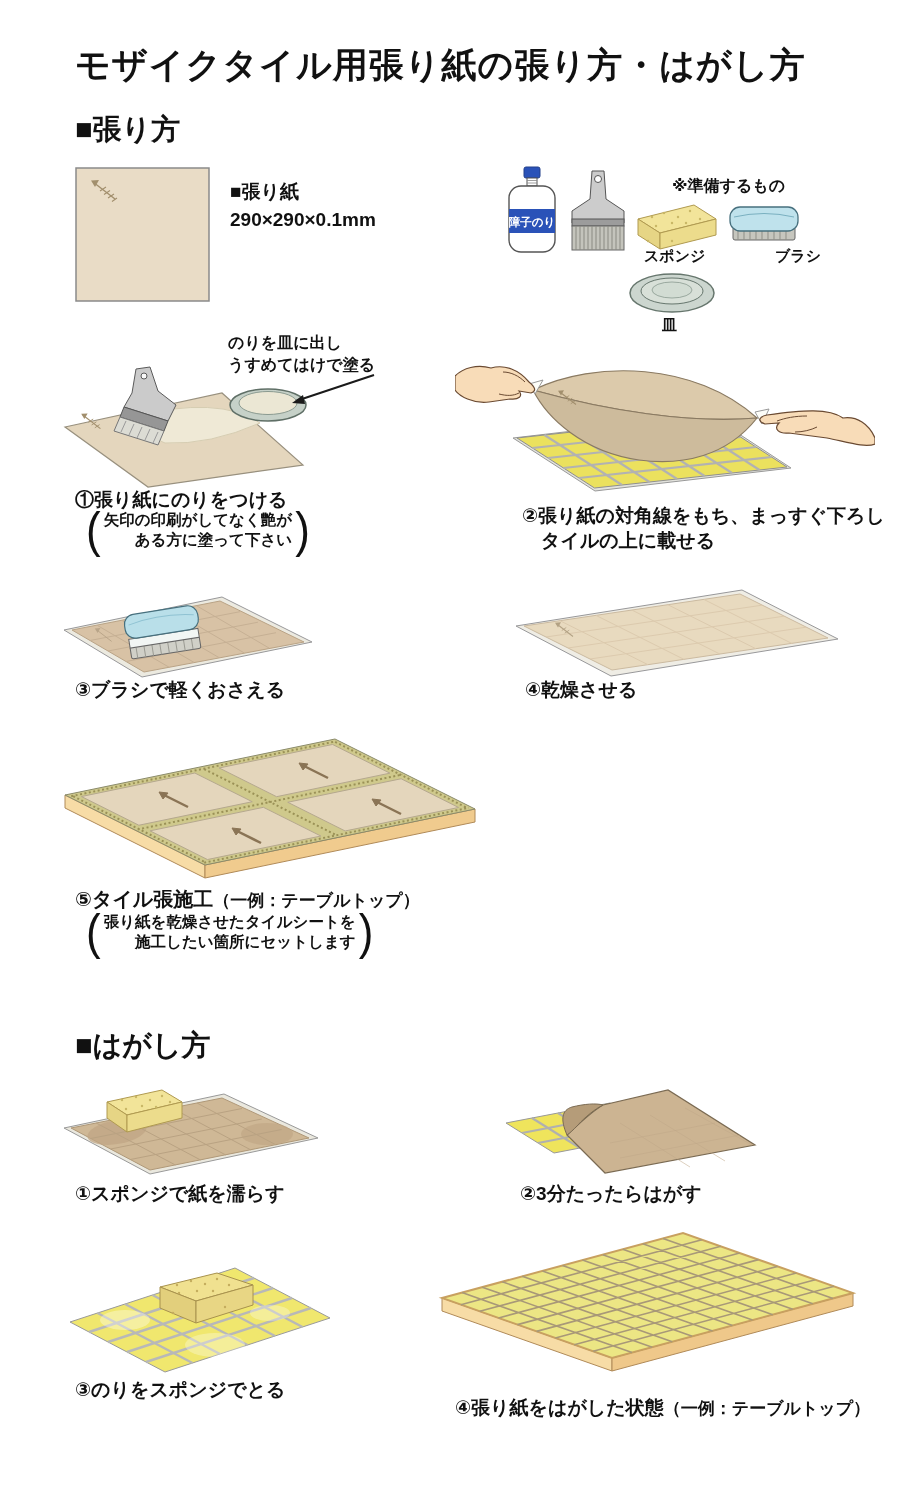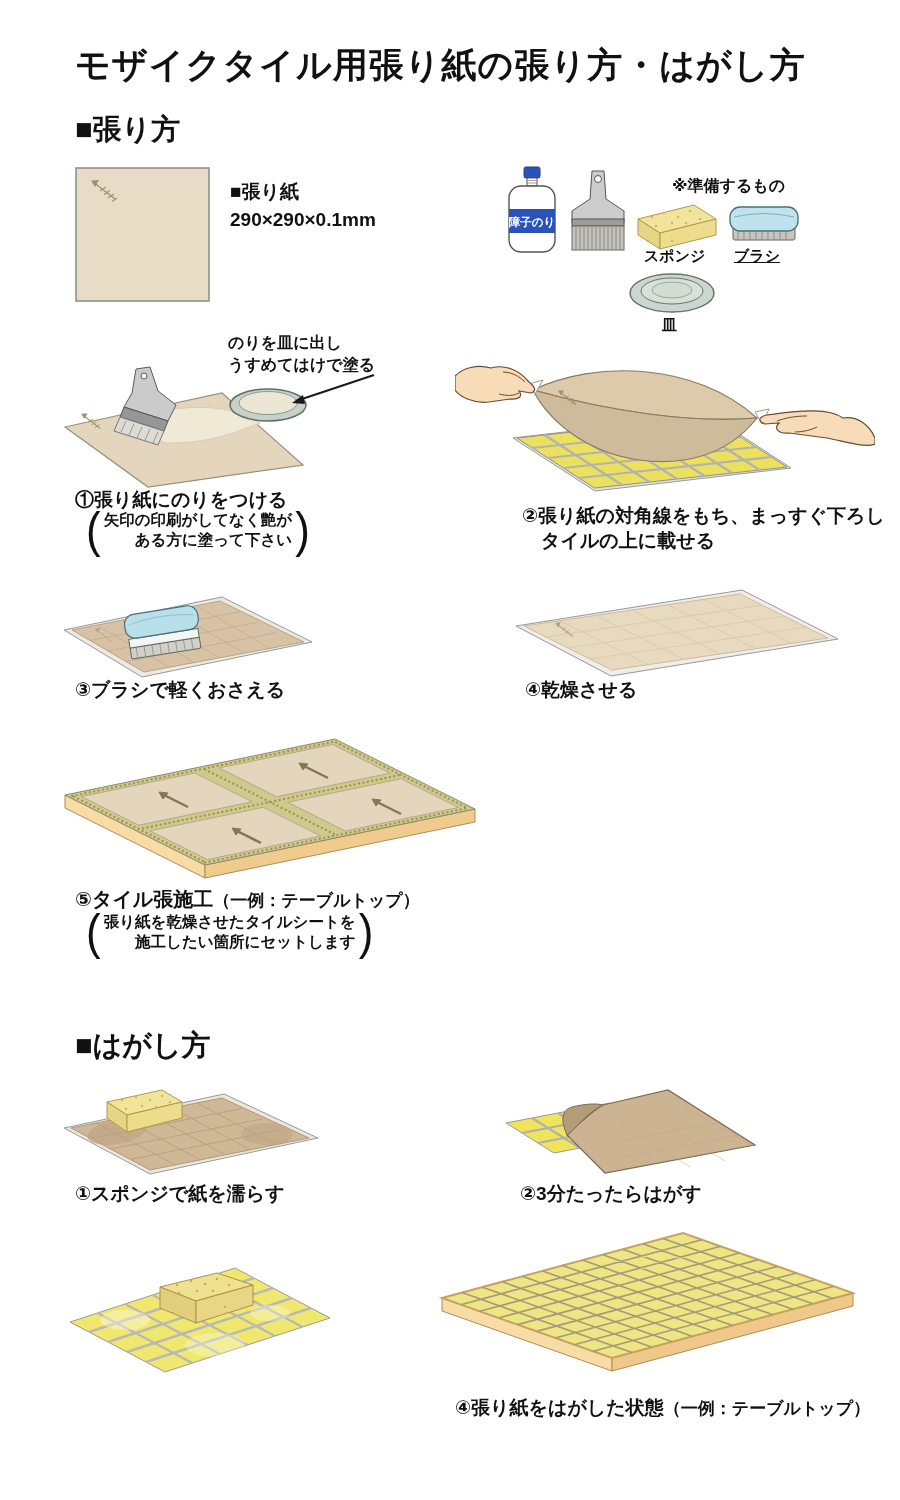--- a/index.html
+++ b/index.html
@@ -86,21 +86,21 @@
       <path d="M234,52 Q264,45 294,52" stroke="#7ab0c0" fill="none"></path>
     </g>
 
     <g>
       <ellipse cx="172" cy="128" rx="42" ry="19" fill="#ccd6cf" stroke="#66766d" stroke-width="1.5"></ellipse>
       <ellipse cx="172" cy="126" rx="31" ry="13" fill="#d8e0d8" stroke="#66766d"></ellipse>
       <ellipse cx="172" cy="125" rx="20" ry="8" fill="#d2dcd3" stroke="#8a9a90" stroke-width="0.8"></ellipse>
     </g>
   </svg>
   <div class="abs supply-label" style="left:644px;top:247px;">スポンジ</div>
-  <div class="abs supply-label" style="left:734px;top:247px;text-decoration:underline;">ブラシ</div>
+  <div class="abs supply-label" style="left:775px;top:247px;">ブラシ</div>
   <div class="abs supply-label" style="left:662px;top:316px;">皿</div>
 
   <div class="abs annot" style="left:228px;top:332px;">
     <div>のりを皿に出し</div>
     <div>うすめてはけで塗る</div>
   </div>
   <svg class="abs" style="left:60px;top:365px;" width="345" height="125" viewBox="0 0 345 125">
     <polygon points="5,62 162,28 243,100 88,122" fill="#e4d6bd" stroke="#98907e" stroke-width="1.2"></polygon>
     <path d="M70,52 Q160,30 200,58 Q150,80 105,78 Q78,68 70,52 Z" fill="#efe9d6" stroke="#d6cdb2"></path>
     <g transform="translate(18,46) scale(0.8)" stroke="#a28f6d" stroke-width="1.4" fill="none">
@@ -297,20 +297,21 @@
         <circle cx="152" cy="14" r="1.2"></circle>
           <circle cx="164" cy="20" r="1.2"></circle>
           <circle cx="132" cy="26" r="1.2"></circle>
         <circle cx="114" cy="28" r="1.2"></circle>
           <circle cx="148" cy="26" r="1.2"></circle>
           <circle cx="108" cy="48" r="1.2"></circle>
           <circle cx="160" cy="42" r="1.2"></circle>
       </g>
     </g>
   </svg>
+  <div class="abs caption" style="left:75px;top:1377px;">③のりをスポンジでとる</div>
 
   <svg class="abs" style="left:438px;top:1230px;" width="420" height="160" viewBox="0 0 420 160">
     <polygon points="4,68 174,128 174,141 4,81" fill="#f7dca6" stroke="#b08a58"></polygon>
     <polygon points="174,128 415,63 415,76 174,141" fill="#efc88a" stroke="#b08a58"></polygon>
     <g transform="matrix(241,-65,170,60,4,68)">
       <rect x="0" y="0" width="1" height="1" fill="#ece684" stroke="#c8a060" stroke-width="2" vector-effect="non-scaling-stroke"></rect>
       <path d="M0.083,0 L0.083,1 M0.167,0 L0.167,1 M0.25,0 L0.25,1 M0.333,0 L0.333,1 M0.417,0 L0.417,1 M0.5,0 L0.5,1 M0.583,0 L0.583,1 M0.667,0 L0.667,1 M0.75,0 L0.75,1 M0.833,0 L0.833,1 M0.917,0 L0.917,1 M0,0.111 L1,0.111 M0,0.222 L1,0.222 M0,0.333 L1,0.333 M0,0.444 L1,0.444 M0,0.556 L1,0.556 M0,0.667 L1,0.667 M0,0.778 L1,0.778 M0,0.889 L1,0.889" stroke="#a89878" stroke-width="1.6" vector-effect="non-scaling-stroke" fill="none"></path>
     </g>
   </svg>
   <div class="abs caption" style="left:455px;top:1395px;">

